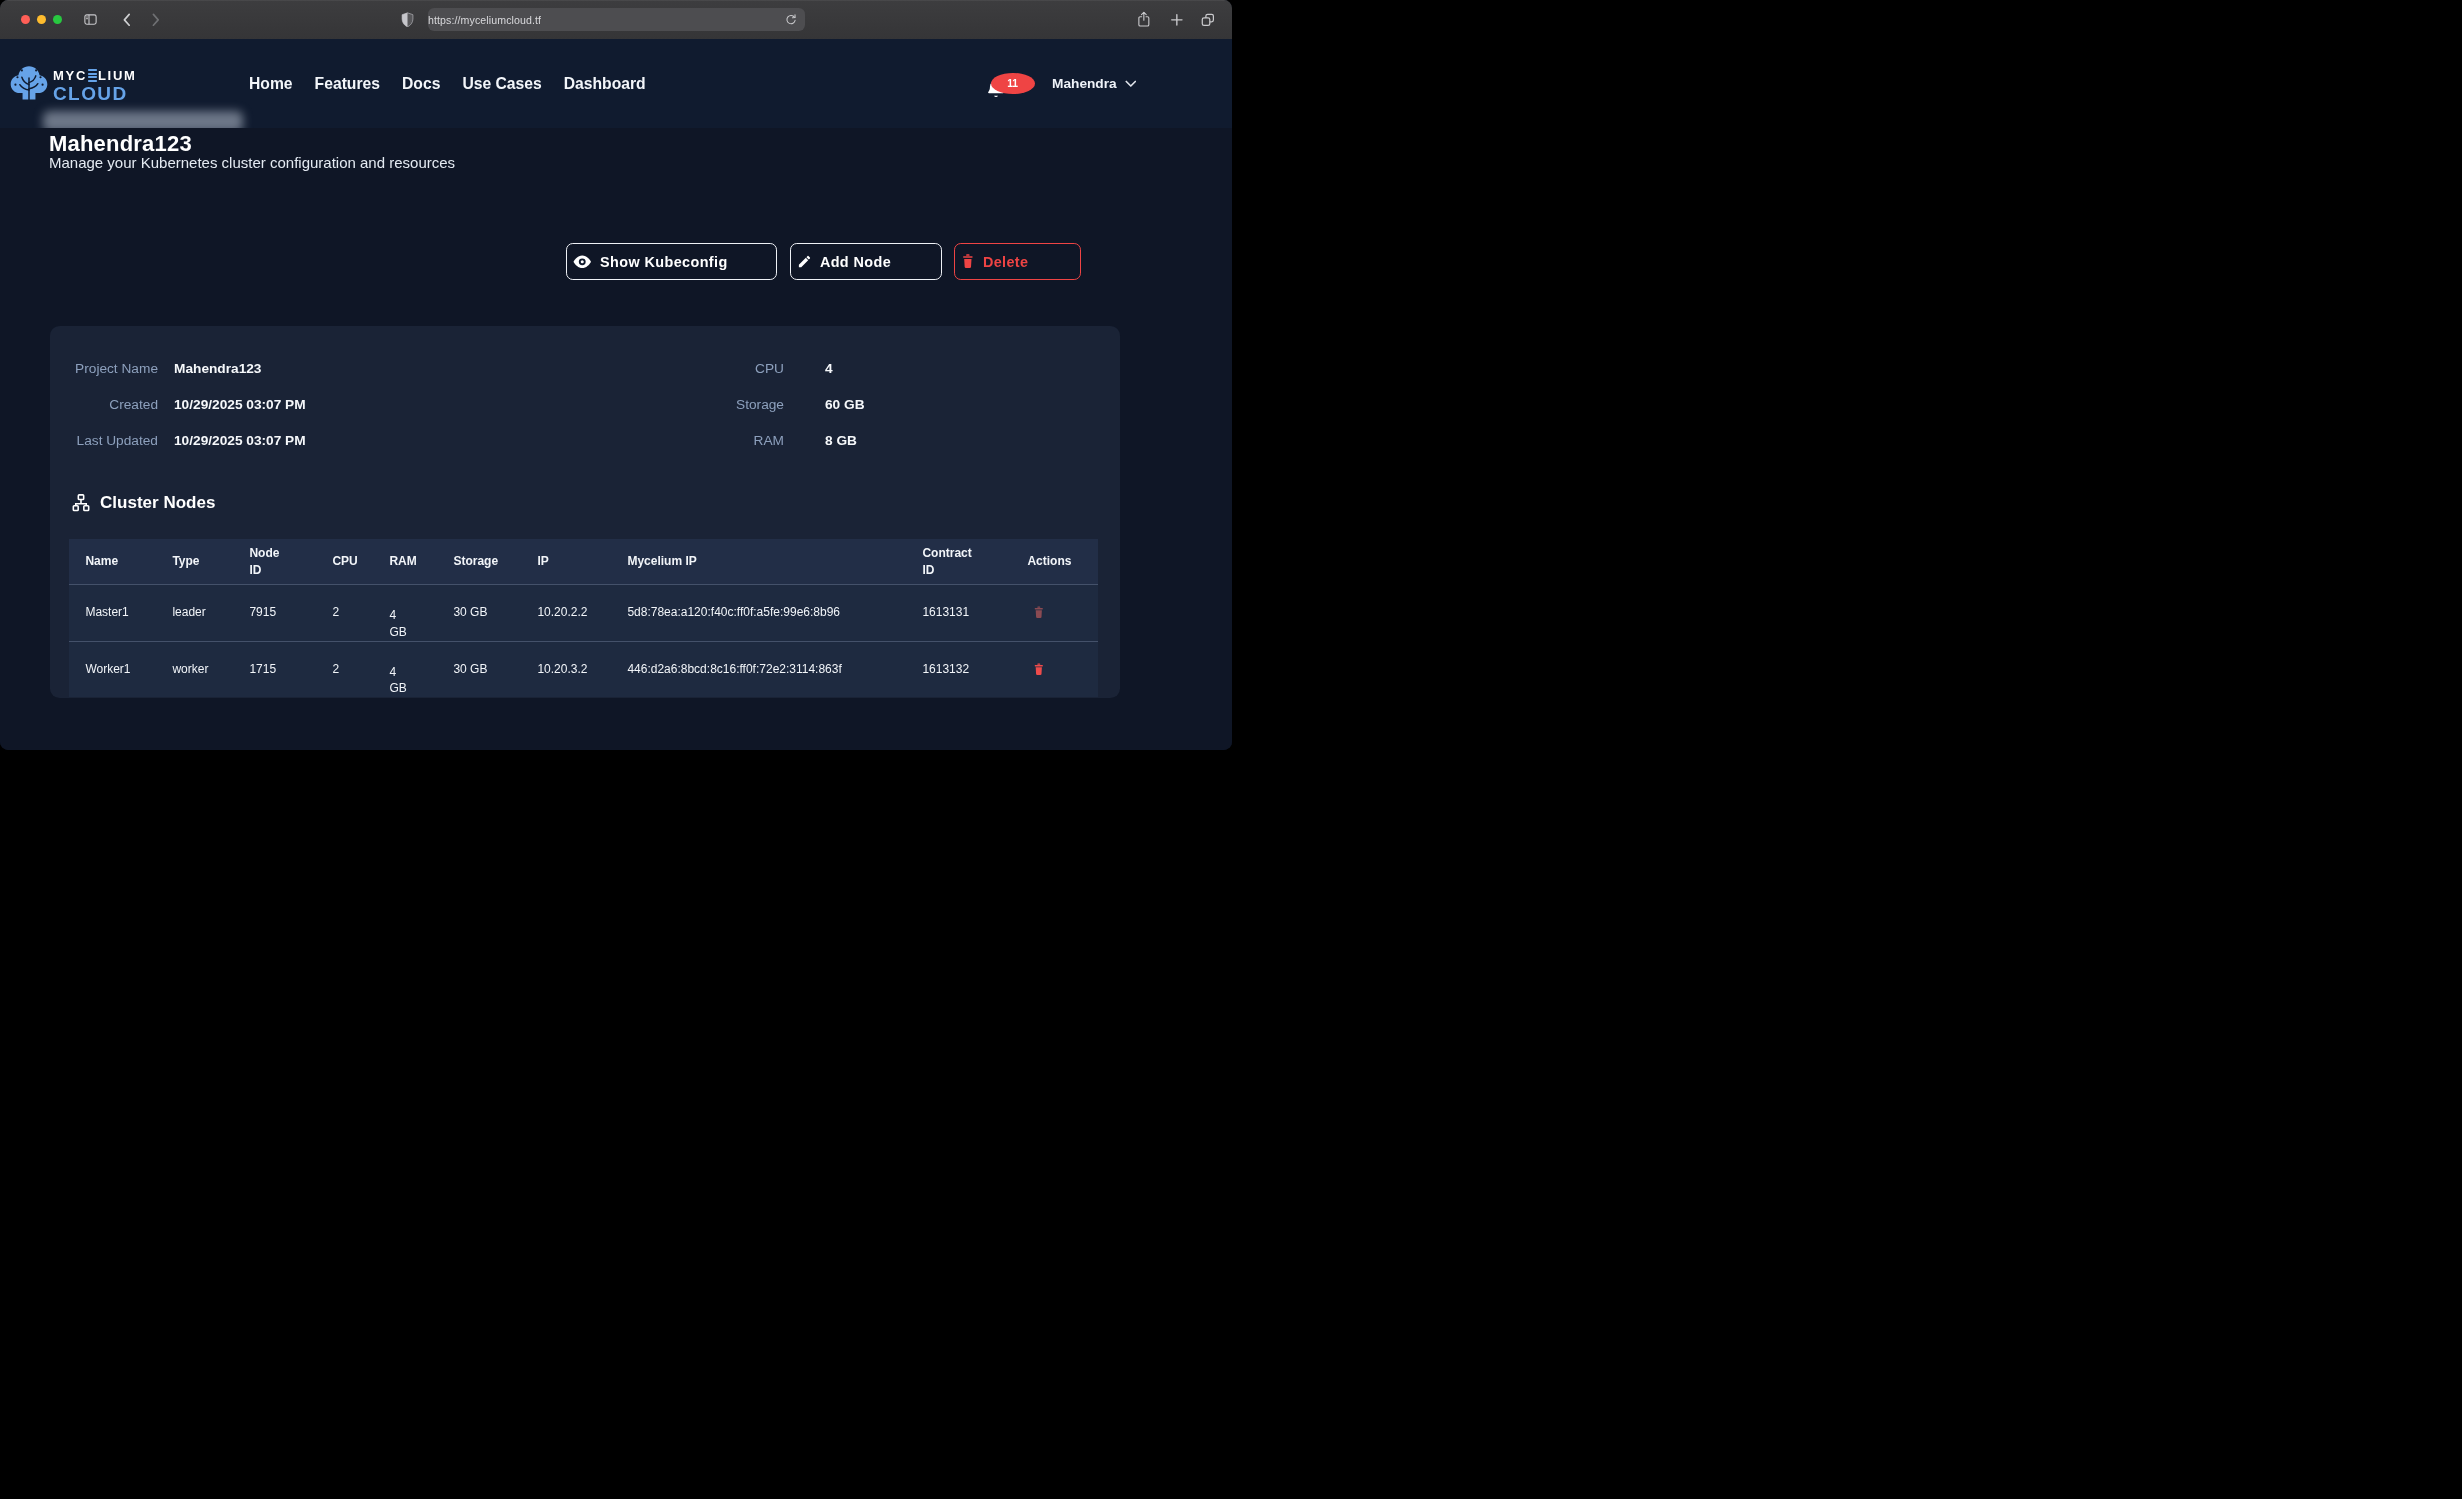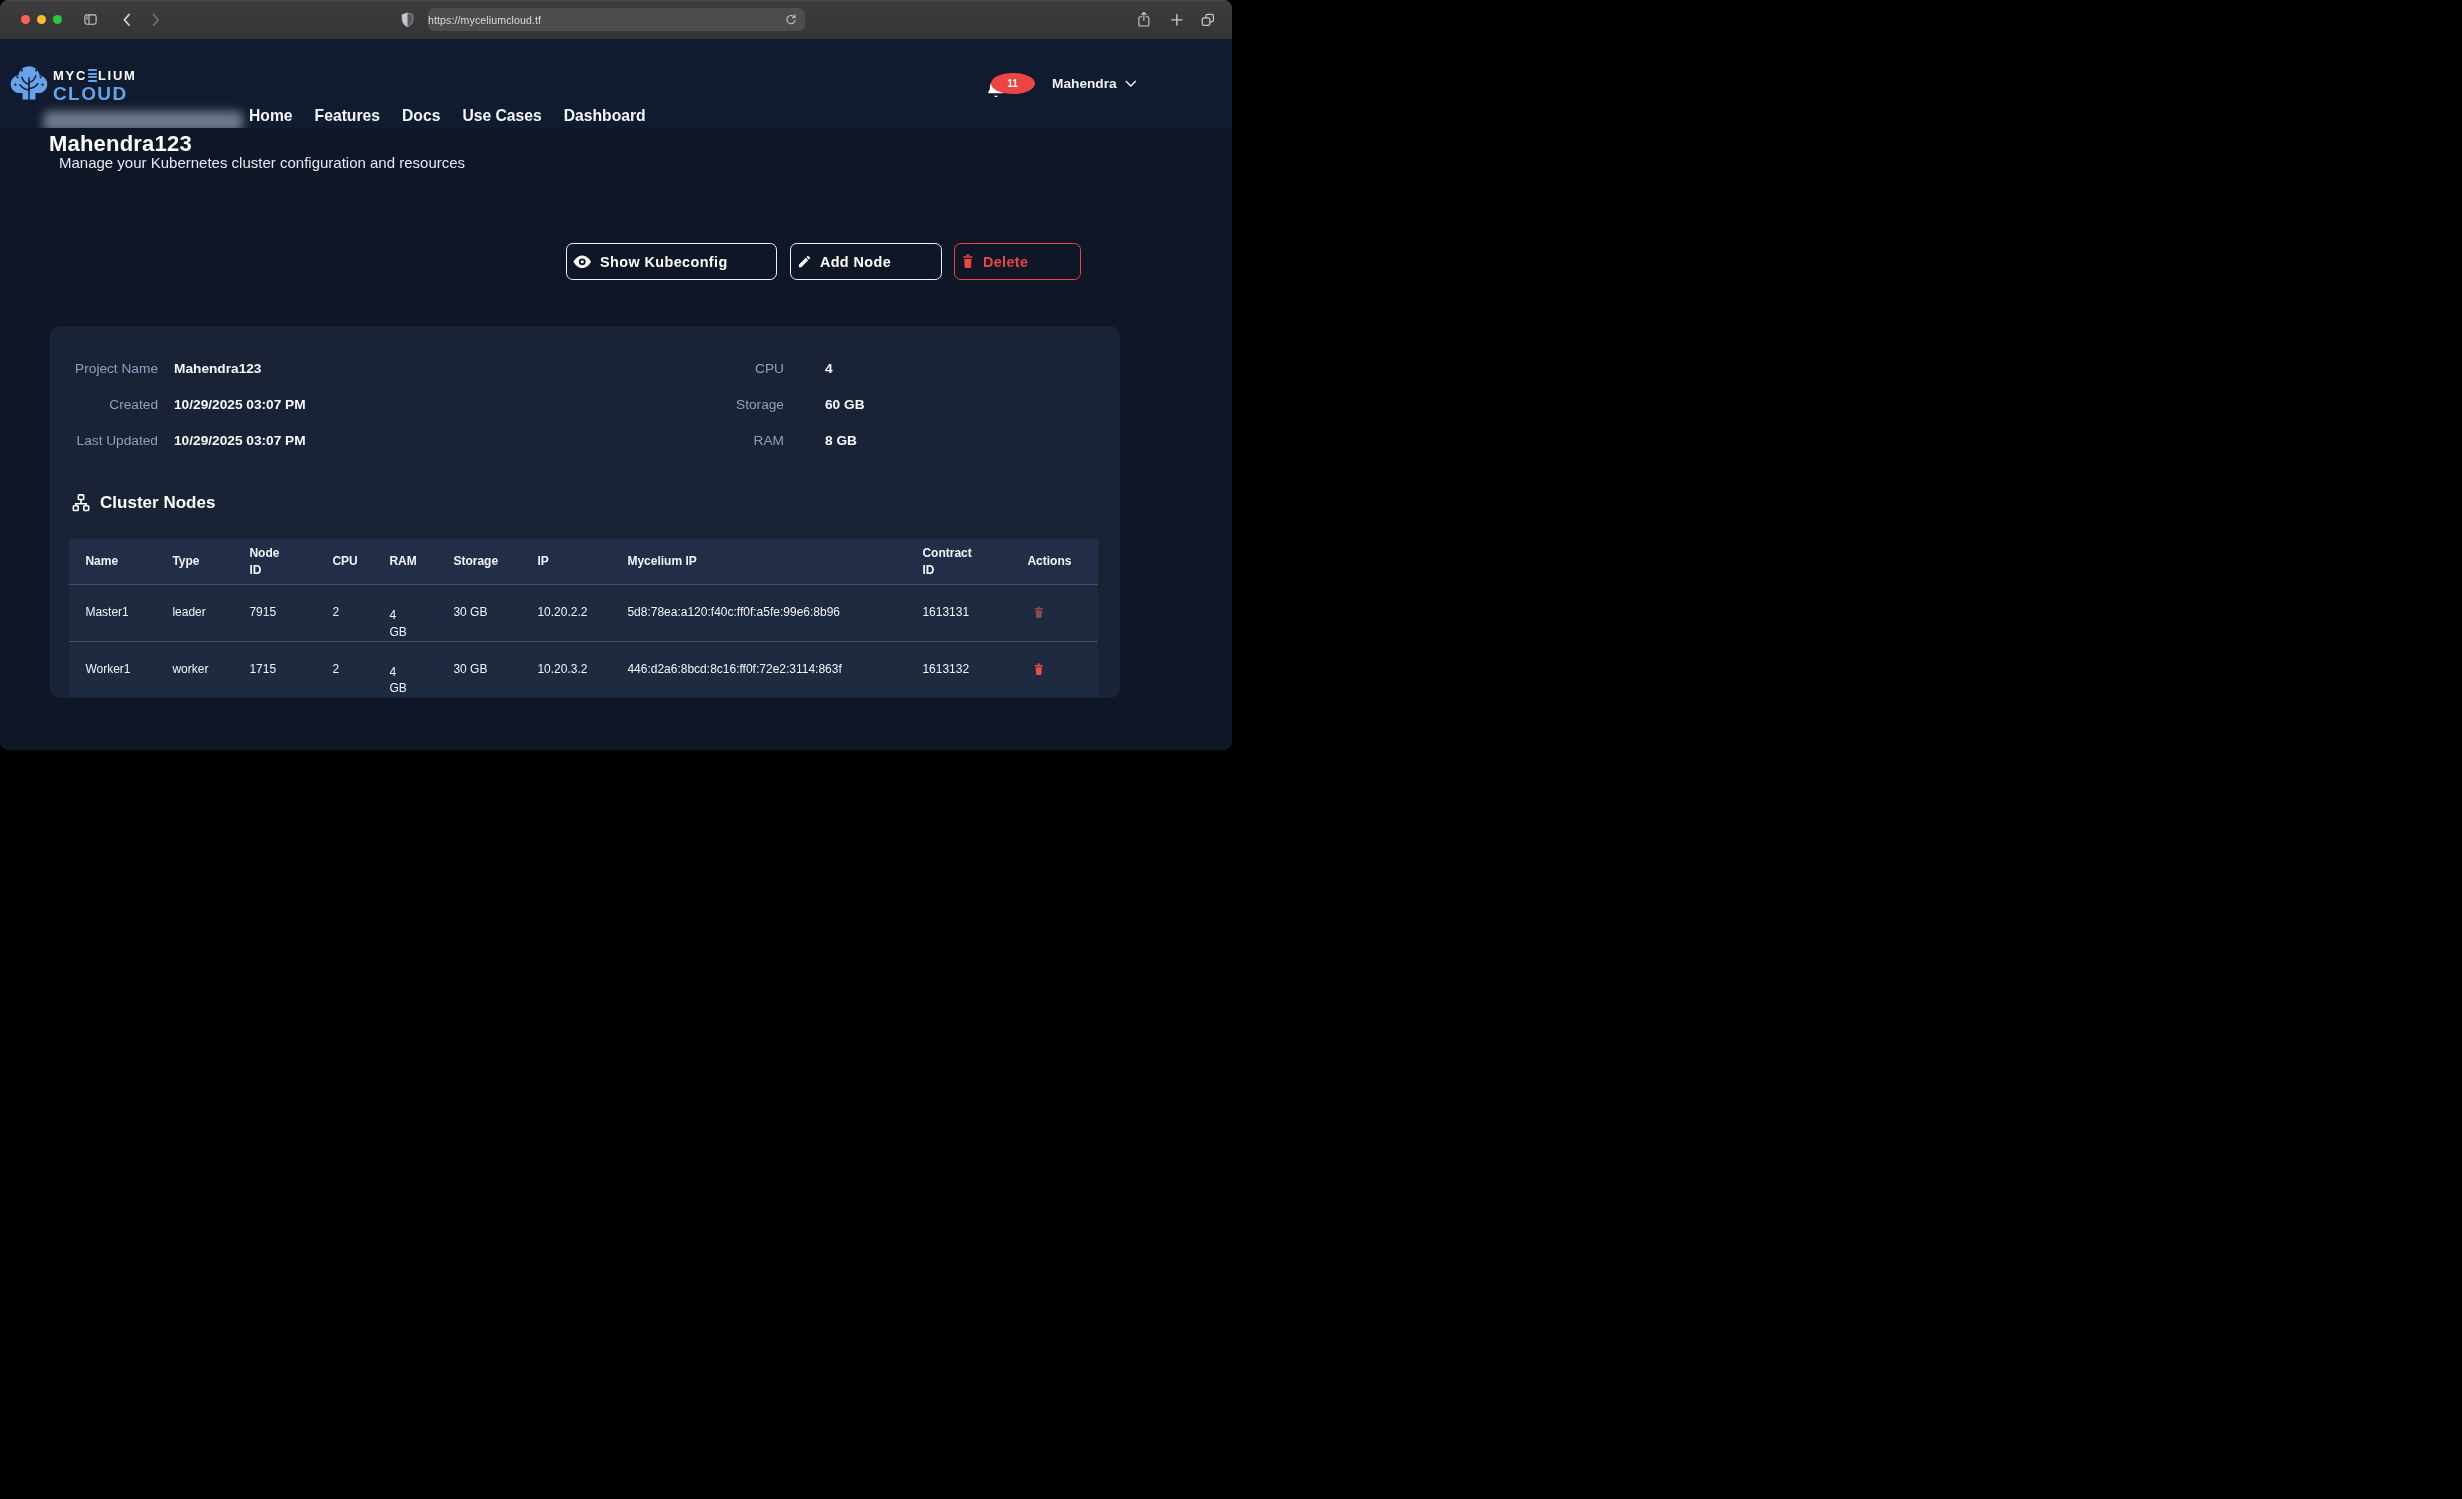--- a/index.html
+++ b/index.html
@@ -19,30 +19,30 @@
   .page{position:absolute;left:0;top:39px;width:1232px;height:711px;background:#0f1626;}
   .navbar{position:absolute;left:0;top:0;width:1232px;height:89px;background:#101b2f;z-index:10;overflow:hidden;}
   .logo{position:absolute;left:10.3px;top:24.6px;width:38px;height:40px;}
   .brand{position:absolute;left:53px;top:30px;line-height:1;}
   .brand-l1{font-size:13px;font-weight:700;color:#fff;letter-spacing:1.7px;display:flex;align-items:center;}
   .brand-e{display:inline-flex;flex-direction:column;gap:1.4px;margin:0 1.4px;}
   .brand-e i{display:block;width:8.2px;height:2.1px;background:#66a3e8;border-radius:0.7px;}
   .brand-l2{font-size:19px;font-weight:800;color:#66a3e8;letter-spacing:1.4px;margin-top:2.1px;}
   .blur-blob{position:absolute;left:43px;top:72px;width:200px;height:20.5px;background:rgba(186,195,210,.55);
     border-radius:6.2px;filter:blur(4.8px);}
-  .navlinks{position:absolute;left:249px;top:0;height:89px;display:flex;align-items:center;gap:22px;margin-top:32px;}
+  .navlinks{position:absolute;left:249px;top:0;height:89px;display:flex;align-items:center;gap:22px;}
   .navlink{color:#f3f6fa;font-size:15.7px;font-weight:600;cursor:pointer;}
   .bellwrap{position:absolute;left:981px;top:0;height:89px;width:41px;}
   .bell{position:absolute;left:4.1px;top:40px;}
   .badge{position:absolute;left:9.6px;top:18px;width:44px;height:21px;border-radius:50%;background:#ef4444;
     color:#fff;font-size:10.3px;font-weight:700;display:flex;align-items:center;justify-content:center;z-index:2;margin-top:16px;}
   .user{position:absolute;left:1052px;top:0;height:89px;display:flex;align-items:center;gap:8.2px;cursor:pointer;}
   .username{color:#eef2f8;font-size:13.7px;font-weight:600;}
   .page-title{position:absolute;left:49px;top:77px;z-index:1;color:#fff;font-size:22px;font-weight:700;letter-spacing:0.2px;}
-  .subtitle{position:absolute;left:59px;top:115px;color:#e4eaf2;font-size:15px;font-weight:400;}
+  .subtitle{position:absolute;left:49px;top:115px;color:#e4eaf2;font-size:15px;font-weight:400;}
   
   .actions{position:absolute;top:204px;right:151px;display:flex;gap:12.3px;z-index:2;}
   .btn{height:37px;border-radius:6.8px;border:1.4px solid #eef1f6;background:transparent;display:flex;
     align-items:center;justify-content:flex-start;gap:8.2px;color:#fff;font-size:14.4px;font-weight:700;
     letter-spacing:0.4px;cursor:pointer;box-sizing:border-box;font-family:inherit;}
   .btn-kube{width:211px;}
   .btn-add{width:152px;}
   .btn-del{width:127px;border-color:#ef4444;color:#ef4444;}
   
   .card{position:absolute;left:50px;top:287px;width:1070px;height:372px;background:#1a2336;border-radius:9.6px;}

